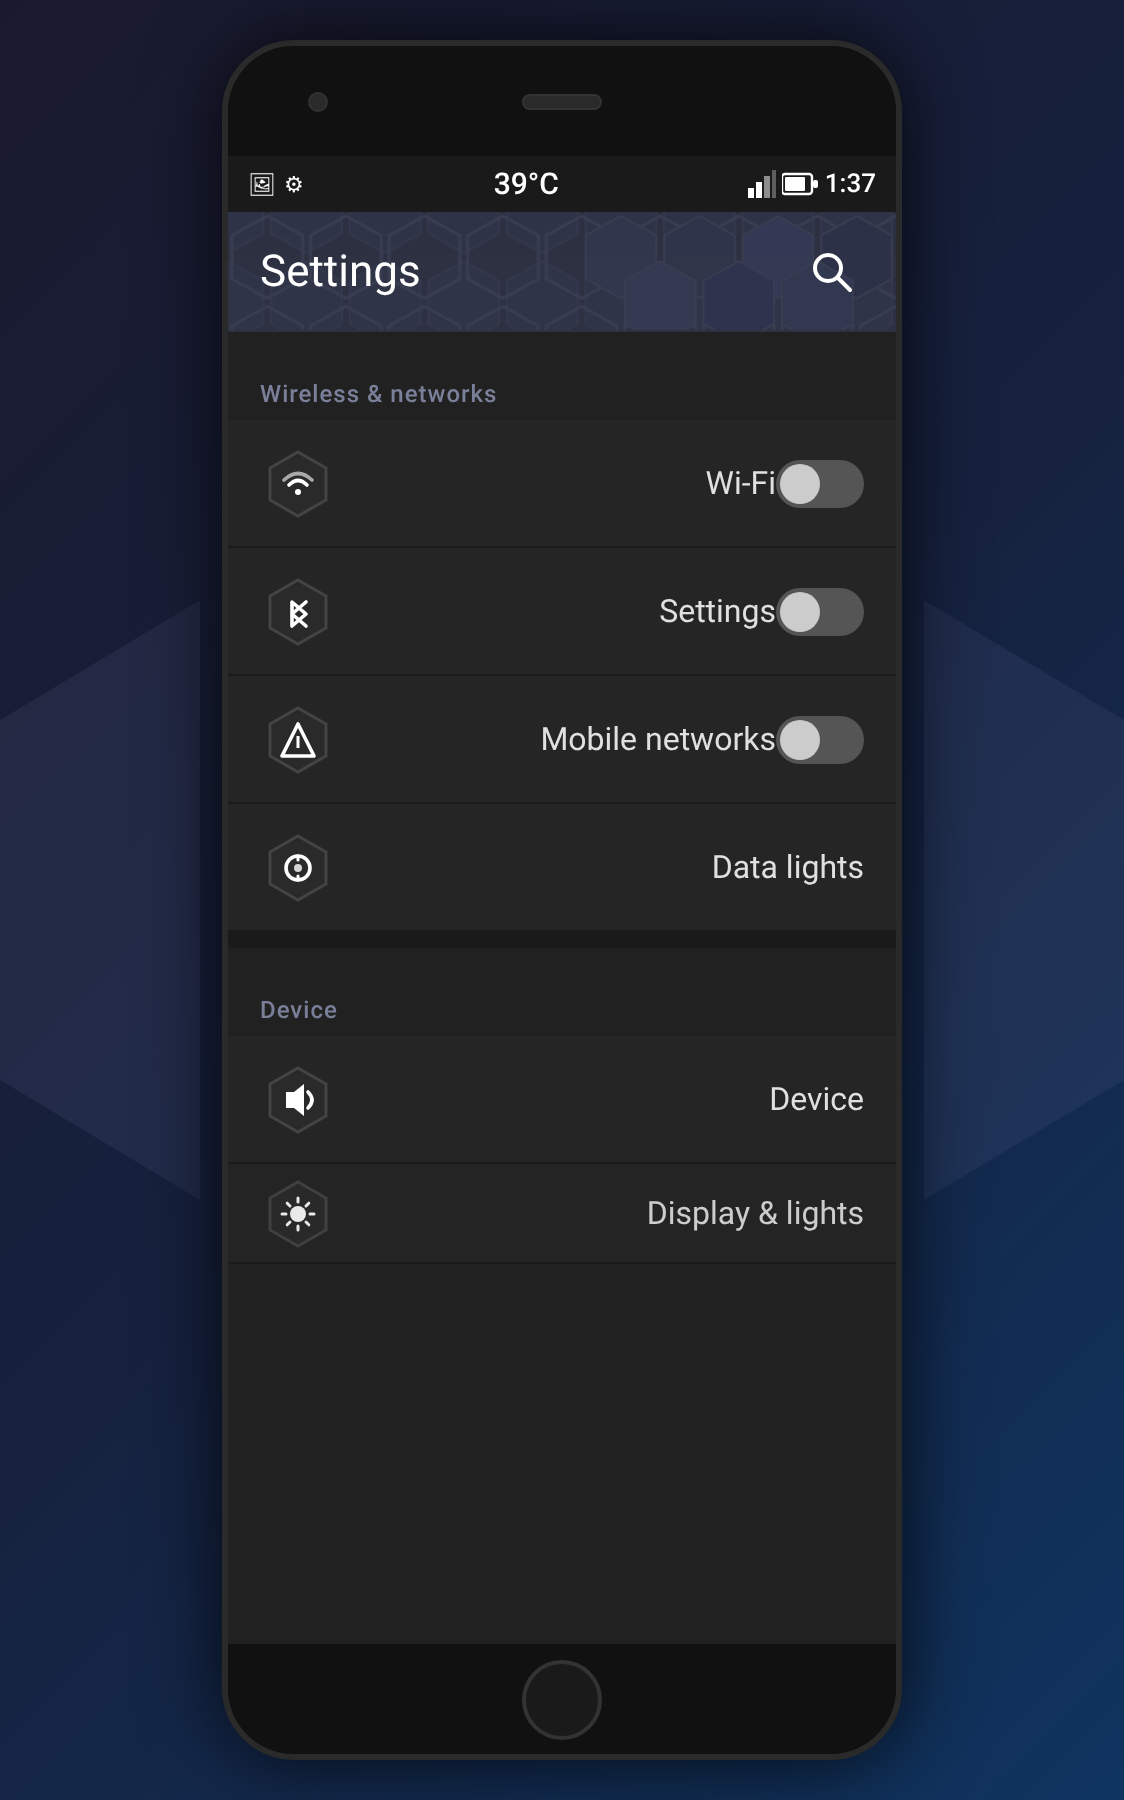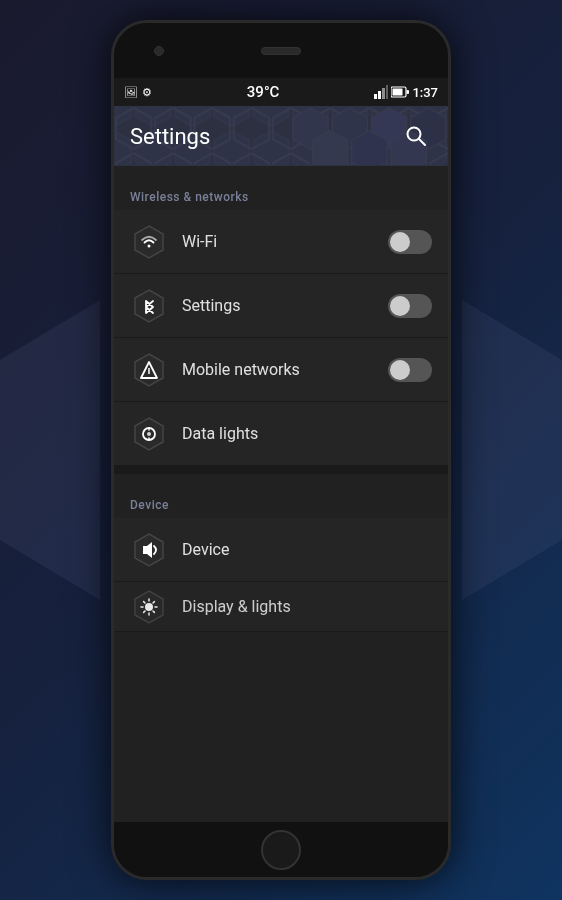--- a/index.html
+++ b/index.html
@@ -179,20 +179,21 @@
     .settings-item {
       width: 100%;
       min-height: 64px;
       background: #252525;
       display: flex;
       align-items: center;
       padding: 0 16px;
       border-bottom: 1px solid #1a1a1a;
       cursor: pointer;
       position: relative;
+      text-align: right;
     }
 
     .item-icon-wrapper {
       width: 38px;
       height: 38px;
       display: flex;
       align-items: center;
       justify-content: center;
       margin-right: 14px;
       flex-shrink: 0;

